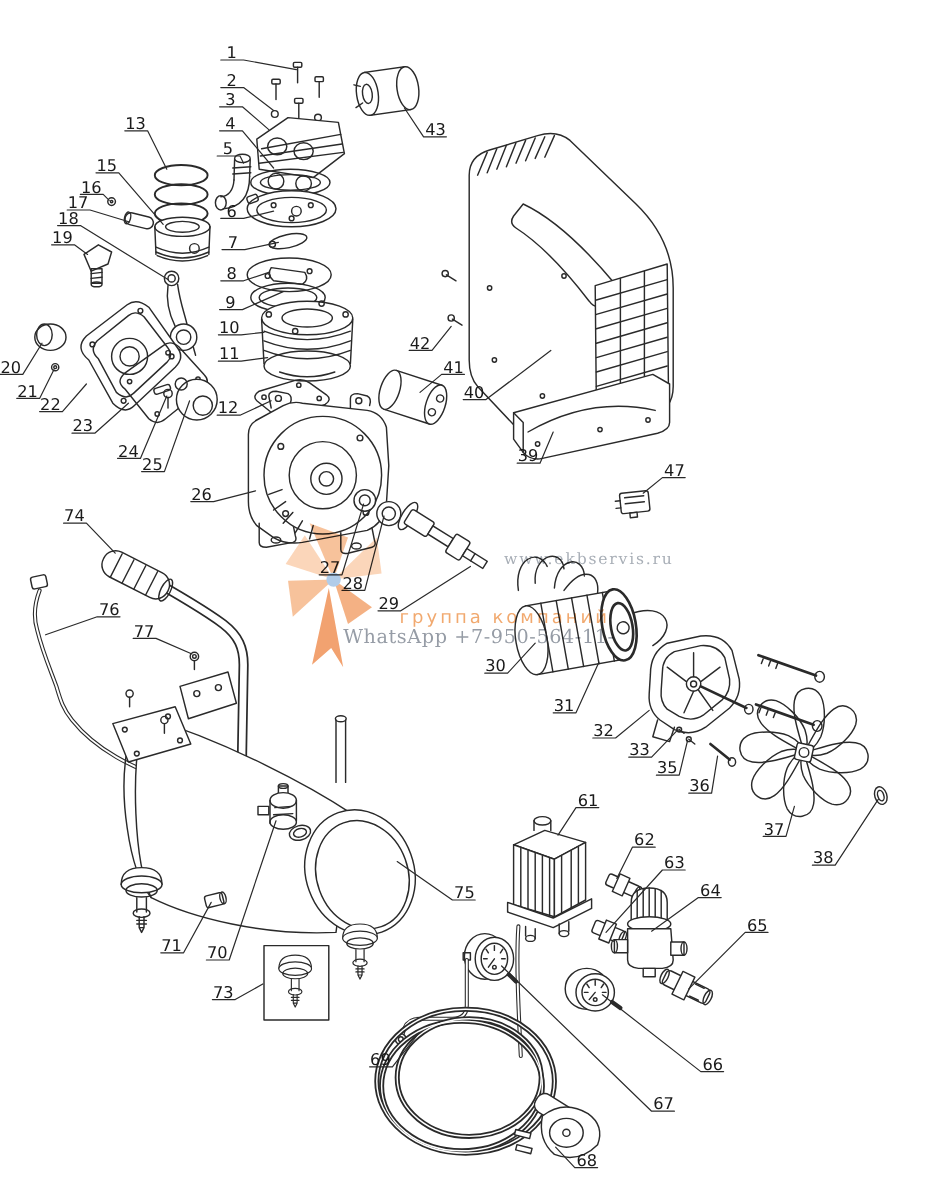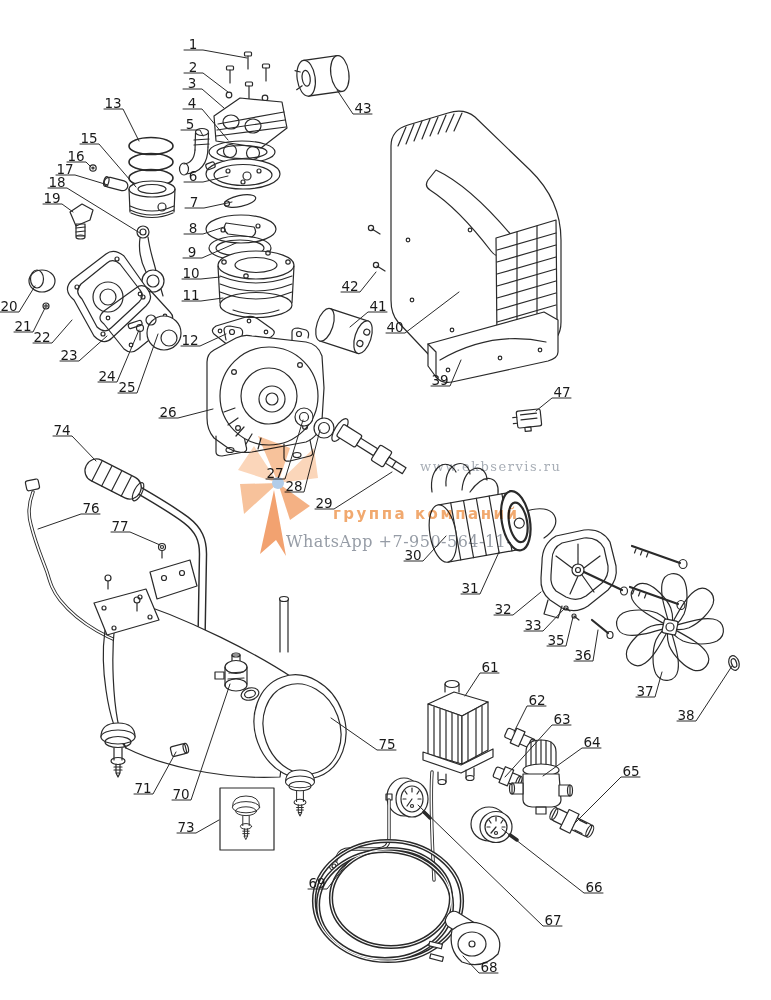--- a/index.html
+++ b/index.html
@@ -25,22 +25,22 @@
   svg.diagram text { stroke:none; fill:#1a1a1a; font:13.5px "DejaVu Sans", sans-serif; text-anchor:middle; }
   svg.diagram .leader { stroke-width:1; fill:none; }
 
   
   .watermark { position:absolute; left:0; top:0; width:771px; height:1000px;
                mix-blend-mode:multiply; opacity:.92; pointer-events:none; }
   .wm-abs { position:absolute; white-space:nowrap; }
   .wm-url { left:420px; top:459px; font:13px "DejaVu Serif", serif; letter-spacing:1.5px; color:#a0a7b0; }
   .wm-brand { left:329px; top:472px; font-size:40px; font-weight:bold; letter-spacing:1px;
               font-family:"Liberation Sans","DejaVu Sans",sans-serif; }
-  .wm-sub { left:333px; top:505px; font-size:15px; font-weight:bold; letter-spacing:2.5px; color:#f0a263; }
-  .wm-wa  { left:286px; top:532px; font:16px "DejaVu Serif", serif; letter-spacing:.5px; color:#8d949e; }
+  .wm-sub { left:333px; top:505px; font-size:15px; font-weight:normal; letter-spacing:2.5px; color:#f0a263; }
+  .wm-wa  { left:286px; top:521px; font:16px "DejaVu Serif", serif; letter-spacing:.5px; color:#8d949e; }
   .wm-logo { left:230px; top:428px; }
 </style>
 </head>
 <body>
 
 <div class="stage">
 
   <svg class="diagram" width="771" height="1000" viewBox="0 0 771 1000">
     <defs>
       <g id="foot">

